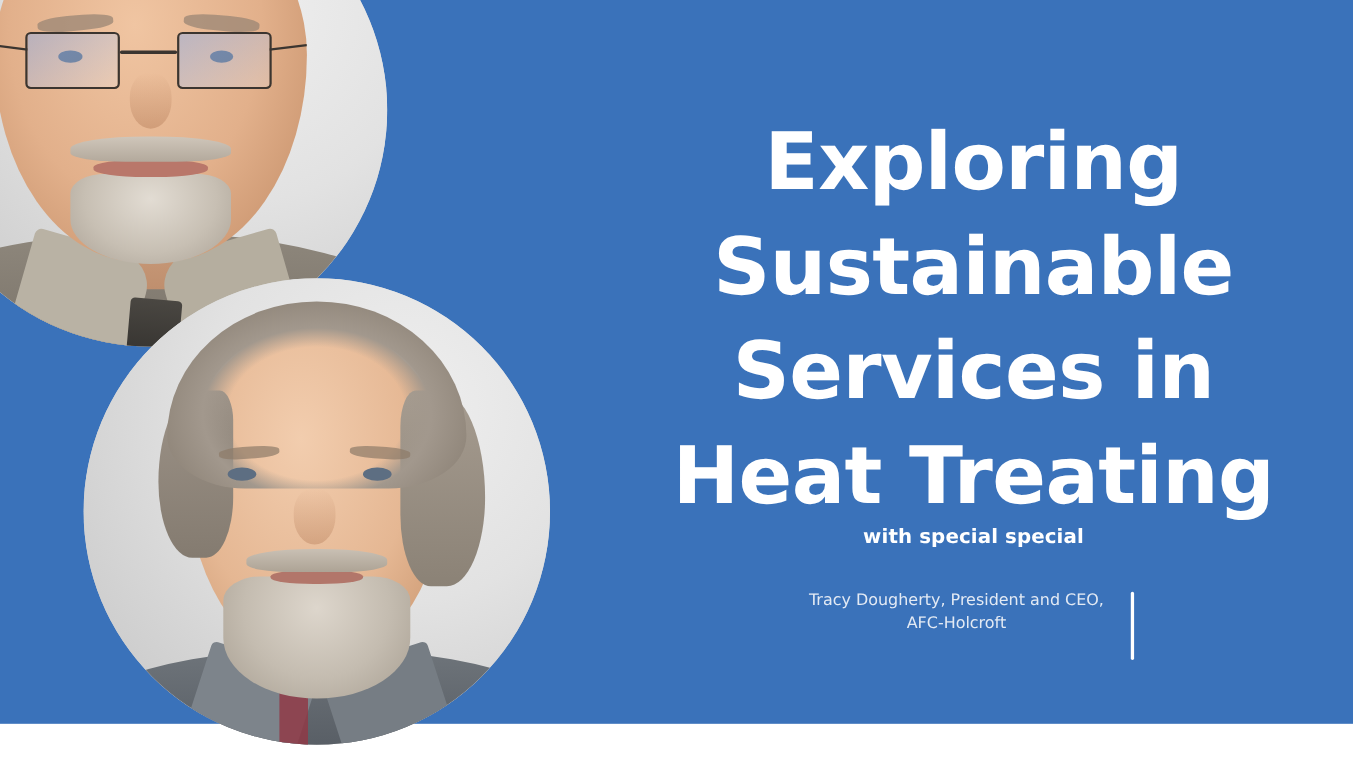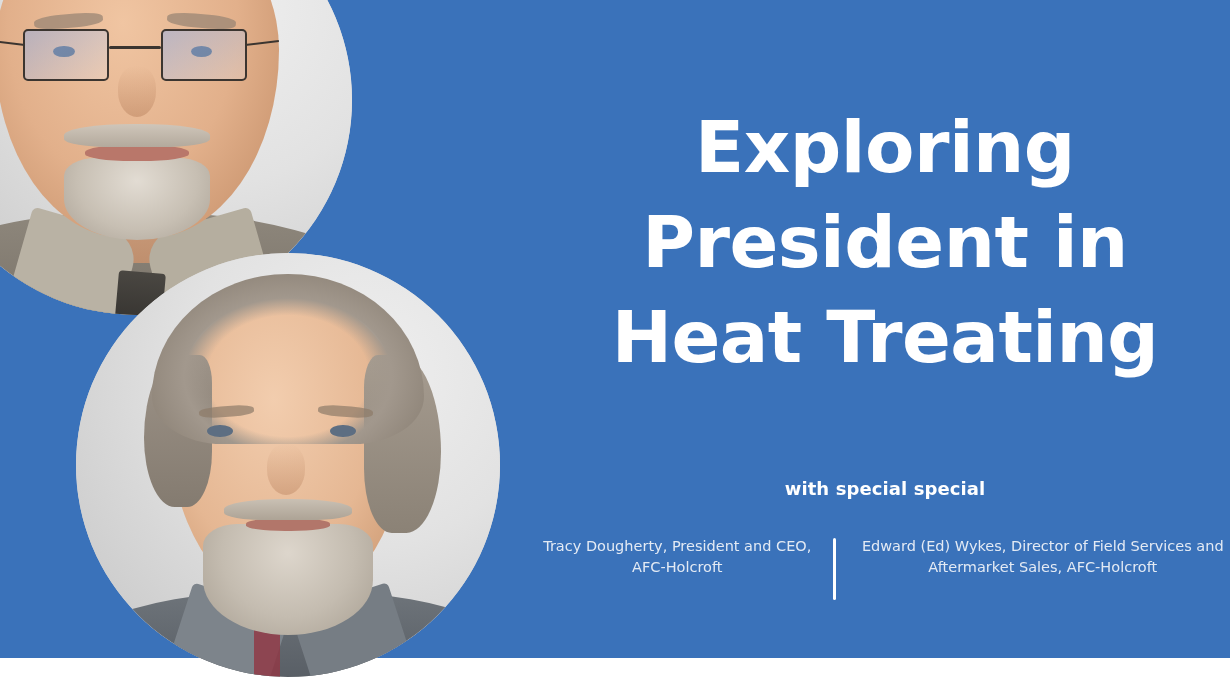--- a/index.html
+++ b/index.html
@@ -445,26 +445,26 @@
     <div class="face p2-nose"></div>
     <div class="face p2-beard"></div>
     <div class="face p2-lips"></div>
     <div class="face p2-mustache"></div>
   </div>
 
   <div class="text-col">
 
     <h1 class="headline">
       <span class="headline-line">Exploring</span>
-      <span class="headline-line">President in</span>
+      <span class="headline-line">Sustainable</span>
+      <span class="headline-line">Services in</span>
       <span class="headline-line">Heat Treating</span>
     </h1>
 
     <div class="guests-label">with special special</div>
 
     <div class="guests-row">
       <div class="guest guest-left">Tracy Dougherty, President and CEO, AFC-Holcroft</div>
       <div class="guest-divider"></div>
-      <div class="guest guest-right">Edward (Ed) Wykes, Director of Field Services and Aftermarket Sales, AFC-Holcroft</div>
     </div>
 
   </div>
 </div>
 
 </body></html>

